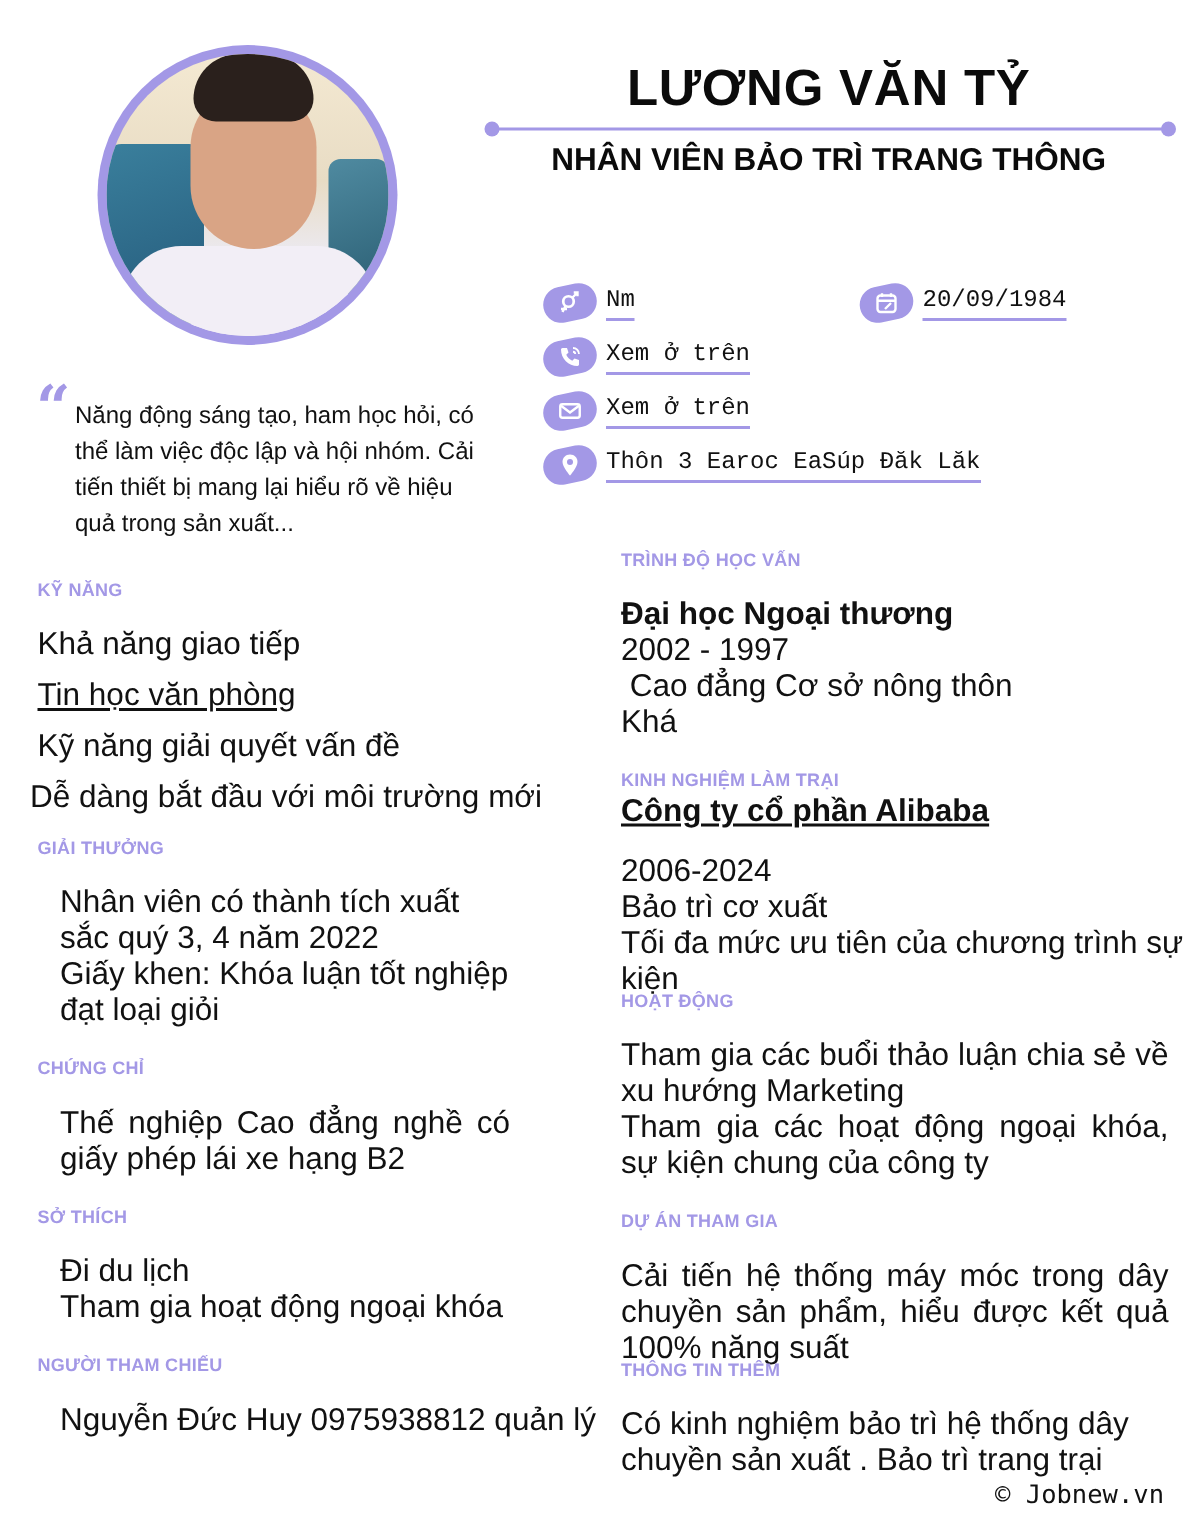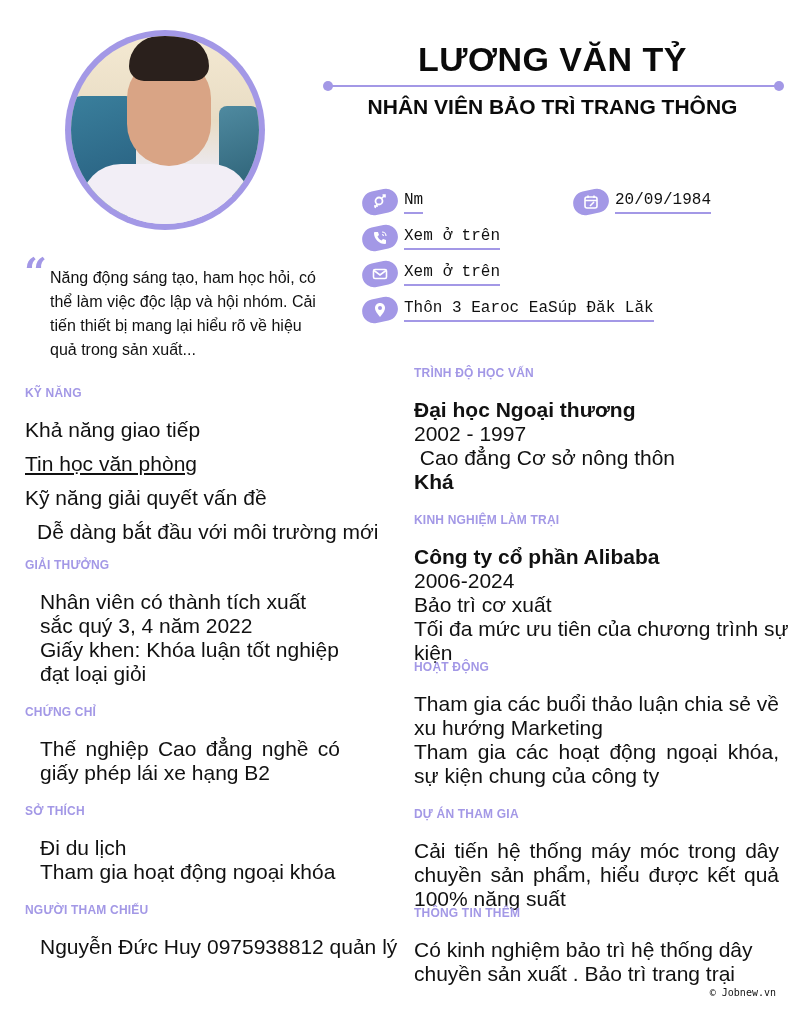--- a/index.html
+++ b/index.html
@@ -46,21 +46,21 @@
     }
 
     .quote-mark { position: absolute; left: 24px; top: 252px; font-size: 40px; font-weight: bold; color: #a398e6; font-family: "DejaVu Serif", serif; line-height: 40px; }
     .summary { position: absolute; left: 50px; top: 266px; width: 280px; font-size: 16px; line-height: 24px; color: #111; }
 
     .sec-title { position: absolute; font-size: 12px; font-weight: bold; color: #a398e6; letter-spacing: 0.2px; }
     .txt { position: absolute; font-size: 21px; line-height: 24px; color: #111; }
     .justify { text-align: justify; }
     .bold { font-weight: bold; }
 
-    .footer { position: absolute; right: 24px; top: 987px; font-family: "DejaVu Sans Mono", monospace; font-size: 10px; color: #111; }
+    .footer { position: absolute; right: 24px; top: 987px; font-family: "DejaVu Sans Mono", monospace; font-size: 17px; color: #111; }
   </style>
 </head>
 <body>
 
 <div class="avatar-wrap">
   <div class="avatar" title="Ảnh chân dung">
     <div class="bg-left"></div>
     <div class="bg-right"></div>
     <div class="shirt"></div>
     <div class="face"></div>
@@ -121,44 +121,44 @@
   <span class="val">Thôn 3 Earoc EaSúp Đăk Lăk</span>
 </div>
 
 <div class="quote-mark">“</div>
 <div class="summary">Năng động sáng tạo, ham học hỏi, có thể làm việc độc lập và hội nhóm. Cải tiến thiết bị mang lại hiểu rõ về hiệu quả trong sản xuất...</div>
 
 <div class="sec-title" style="left:25px; top:386px;">KỸ NĂNG</div>
 <div class="txt" style="left:25px; top:418px;">Khả năng giao tiếp</div>
 <div class="txt" style="left:25px; top:452px;text-decoration:underline;">Tin học văn phòng</div>
 <div class="txt" style="left:25px; top:486px;">Kỹ năng giải quyết vấn đề</div>
-<div class="txt" style="left:37px; top:520px;">Dễ dàng bắt đầu với môi trường mới</div>
+<div class="txt" style="left:20px; top:520px;">Dễ dàng bắt đầu với môi trường mới</div>
 
 <div class="sec-title" style="left:25px; top:558px;">GIẢI THƯỞNG</div>
 <div class="txt" style="left:40px; top:590px; width:300px;">Nhân viên có thành tích xuất sắc quý 3, 4 năm 2022</div>
 <div class="txt" style="left:40px; top:638px; width:300px;">Giấy khen: Khóa luận tốt nghiệp đạt loại giỏi</div>
 
 <div class="sec-title" style="left:25px; top:705px;">CHỨNG CHỈ</div>
 <div class="txt justify" style="left:40px; top:737px; width:300px;">Thế nghiệp Cao đẳng nghề có giấy phép lái xe hạng B2</div>
 
 <div class="sec-title" style="left:25px; top:804px;">SỞ THÍCH</div>
 <div class="txt" style="left:40px; top:836px;">Đi du lịch</div>
 <div class="txt" style="left:40px; top:860px;">Tham gia hoạt động ngoại khóa</div>
 
 <div class="sec-title" style="left:25px; top:903px;">NGƯỜI THAM CHIẾU</div>
 <div class="txt" style="left:40px; top:935px;">Nguyễn Đức Huy 0975938812 quản lý</div>
 
 <div class="sec-title" style="left:414px; top:366px;">TRÌNH ĐỘ HỌC VẤN</div>
 <div class="txt bold" style="left:414px; top:398px;">Đại học Ngoại thương</div>
 <div class="txt" style="left:414px; top:422px;">2002 - 1997</div>
 <div class="txt" style="left:414px; top:446px; white-space:pre;"> Cao đẳng Cơ sở nông thôn</div>
-<div class="txt" style="left:414px; top:470px;font-weight:bold;">Khá</div>
+<div class="txt" style="left:414px; top:470px;">Khá</div>
 
 <div class="sec-title" style="left:414px; top:513px;">KINH NGHIỆM LÀM TRẠI</div>
-<div class="txt bold" style="left:414px; top:545px;">Công ty cổ phần Alibaba</div>
+<div class="txt bold" style="left:414px; top:529px;text-decoration:underline;">Công ty cổ phần Alibaba</div>
 <div class="txt" style="left:414px; top:569px;">2006-2024</div>
 <div class="txt" style="left:414px; top:593px;">Bảo trì cơ xuất</div>
 <div class="txt" style="left:414px; top:617px;">Tối đa mức ưu tiên của chương trình sự kiện</div>
 
 <div class="sec-title" style="left:414px; top:660px;">HOẠT ĐỘNG</div>
 <div class="txt justify" style="left:414px; top:692px; width:365px;">Tham gia các buổi thảo luận chia sẻ về xu hướng Marketing</div>
 <div class="txt justify" style="left:414px; top:740px; width:365px;">Tham gia các hoạt động ngoại khóa, sự kiện chung của công ty</div>
 
 <div class="sec-title" style="left:414px; top:807px;">DỰ ÁN THAM GIA</div>
 <div class="txt justify" style="left:414px; top:839px; width:365px;">Cải tiến hệ thống máy móc trong dây chuyền sản phẩm, hiểu được kết quả 100% năng suất</div>

